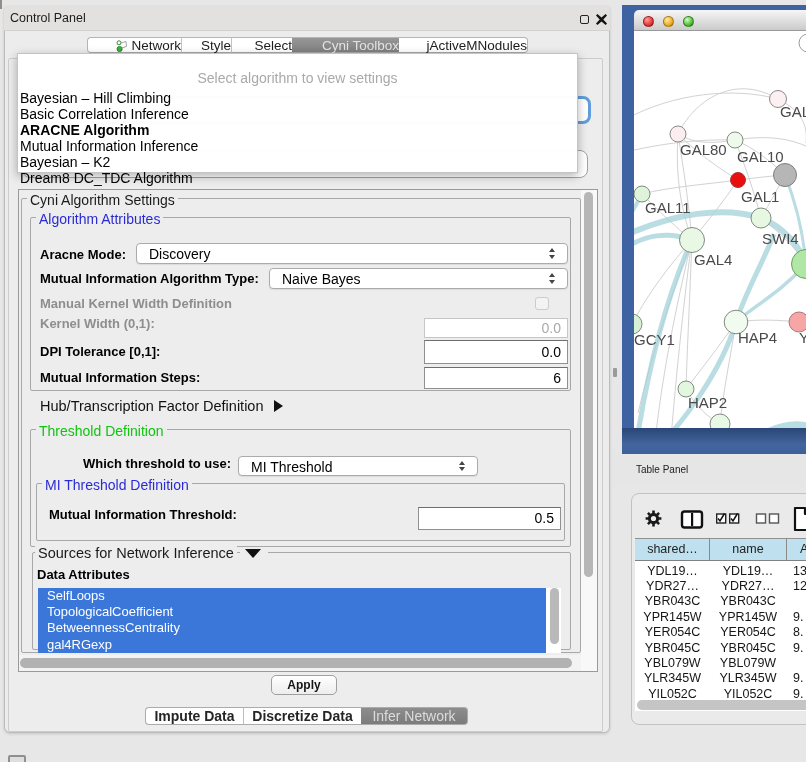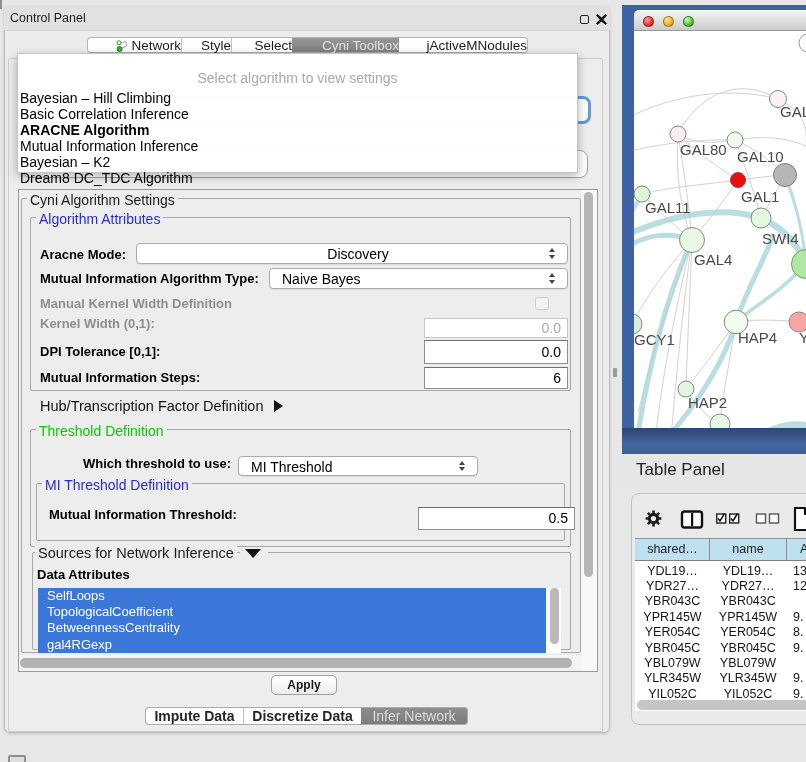--- a/index.html
+++ b/index.html
@@ -67,21 +67,21 @@
 .bseg.sep { border-left:1px solid #bdbdbd; }
 .bseg.dark { background:linear-gradient(#8d8d8d,#7c7c7c); color:#dcdcdc; font-weight:normal; }
 
 #bluedesk { left:622px; top:5px; width:184px; height:449px; background:#3f62a2; }
 #blueshadow { left:622px; top:428px; width:184px; height:26px; background:linear-gradient(#2a4676,#44669f 65%,#3c5e9b); }
 #netbar { left:634px; top:10px; width:172px; height:21px; background:linear-gradient(#f6f6f6,#cbcbcb); border-radius:5px 0 0 0; border-bottom:1px solid #999; }
 .tl { position:absolute; top:15.5px; width:11px; height:11px; border-radius:50%; }
 #netcanvas { left:634px; top:31px; width:172px; height:397px; background:#fff; overflow:hidden; }
 
 #tpbar { left:612px; top:454px; width:194px; height:32px; background:#e6e6e6;
-  font-size:17px; color:#222; line-height:32px; padding-left:24px; }
+  font-size:10px; color:#222; line-height:32px; padding-left:24px; }
 #twin { left:631px; top:493px; width:184px; height:232px; background:#eaeaea; border:1px solid #c2c2c2; border-radius:8px 0 0 8px; }
 #ttable { left:635px; top:538px; width:171px; height:173px; background:#fff; overflow:hidden; }
 #thead { left:635px; top:538px; width:171px; height:23px; background:#bfe0ef; border-top:1px solid #909090; border-bottom:1px solid #808080; }
 .thc { position:absolute; top:538px; height:23px; font-size:12.5px; color:#222; text-align:center; line-height:22px; }
 .trow { position:absolute; font-size:12.5px; color:#161616; height:15.4px; line-height:15.4px; text-align:center; }
 #thscroll { left:637px; top:700px; width:180px; height:10px; background:#c5c5c5; border-radius:5px; }
 #blicon { left:8px; top:755px; width:18px; height:14px; background:#dedede; border:2px solid #8f8f8f; border-radius:2px; }
 #divmark { left:613px; top:368px; width:4px; height:9px; background:#9a9a9a; border-radius:1px; }
 </style>
 </head>
@@ -114,21 +114,21 @@
 <div class="abs" id="vthumb"></div>
 <div class="abs" id="htrack"></div>
 <div class="abs" id="hthumb"></div>
 
 <div class="grp" style="left:21px;top:198px;width:560px;height:455px;"></div>
 <div class="gtitle" style="left:27px;top:192px;">Cyni Algorithm Settings</div>
 
 <div class="grp" style="left:30px;top:217px;width:541px;height:174px;"></div>
 <div class="gtitle blue" style="left:36px;top:211px;">Algorithm Attributes</div>
 <div class="lbl" style="left:40px;top:247px;">Aracne Mode:</div>
-<div class="combo" style="left:136px;top:243px;width:432px;height:21px;text-align:center;">Discovery<i class="arr up"></i><i class="arr dn"></i></div>
+<div class="combo" style="left:136px;top:243px;width:432px;height:21px;">Discovery<i class="arr up"></i><i class="arr dn"></i></div>
 <div class="lbl" style="left:40px;top:271px;">Mutual Information Algorithm Type:</div>
 <div class="combo" style="left:269px;top:268px;width:299px;height:21px;">Naive Bayes<i class="arr up"></i><i class="arr dn"></i></div>
 <div class="lbl dis" style="left:40px;top:296px;">Manual Kernel Width Definition</div>
 <div class="abs" style="left:535px;top:297px;width:14px;height:13px;background:#f3f3f3;border:1px solid #cccccc;border-radius:3px;"></div>
 <div class="lbl dis" style="left:40px;top:316px;">Kernel Width (0,1):</div>
 <div class="fld" style="left:424px;top:318px;width:144px;height:20px;line-height:19px;border:1px solid #c6c6c6;color:#a9a9a9;">0.0</div>
 <div class="lbl" style="left:40px;top:344px;">DPI Tolerance [0,1]:</div>
 <div class="fld" style="left:424px;top:340px;width:144px;height:24px;line-height:22px;border:1px solid #909090;border-top:1px solid #6e6e6e;">0.0</div>
 <div class="lbl" style="left:40px;top:370px;">Mutual Information Steps:</div>
 <div class="fld" style="left:424px;top:367px;width:144px;height:22px;line-height:20px;border:1px solid #909090;border-top:1px solid #6e6e6e;">6</div>
@@ -136,21 +136,21 @@
 <div class="abs" style="left:40px;top:398px;font-size:14.5px;color:#111;">Hub/Transcription Factor Definition</div>
 <i class="tri-r" style="left:274px;top:400px;"></i>
 
 <div class="grp" style="left:30px;top:429px;width:541px;height:118px;"></div>
 <div class="gtitle green" style="left:36px;top:423px;">Threshold Definition</div>
 <div class="lbl" style="left:83px;top:456px;">Which threshold to use:</div>
 <div class="combo" style="left:238px;top:456px;width:240px;height:20px;">MI Threshold<i class="arr up"></i><i class="arr dn"></i></div>
 <div class="grp" style="left:36px;top:483px;width:529px;height:58px;"></div>
 <div class="gtitle blue" style="left:42px;top:477px;">MI Threshold Definition</div>
 <div class="lbl" style="left:49px;top:507px;">Mutual Information Threshold:</div>
-<div class="fld" style="left:418px;top:507px;width:157px;height:23px;line-height:21px;border:1px solid #909090;border-top:1px solid #6e6e6e;padding-left:48px;">0.5</div>
+<div class="fld" style="left:418px;top:507px;width:143px;height:23px;line-height:21px;border:1px solid #909090;border-top:1px solid #6e6e6e;padding-left:48px;">0.5</div>
 
 <div class="grp" style="left:32px;top:552px;width:539px;height:98px;"></div>
 <div class="gtitle" style="left:35px;top:545px;font-size:14.5px;">Sources for Network Inference</div>
 <div class="abs" style="left:240px;top:549px;width:28px;height:9px;background:#ededed;"></div>
 <i class="tri-d" style="left:245px;top:549px;"></i>
 <div class="lbl" style="left:37px;top:567px;">Data Attributes</div>
 <div class="abs" id="dlist"></div>
 <div class="abs" id="dlistblue">
   <div>SelfLoops</div>
   <div>TopologicalCoefficient</div>

